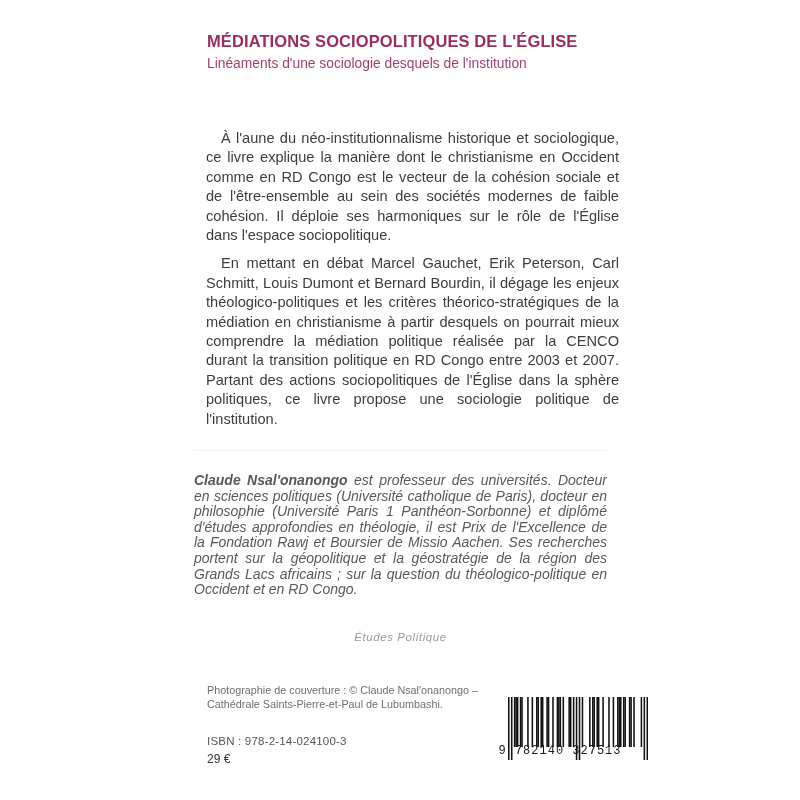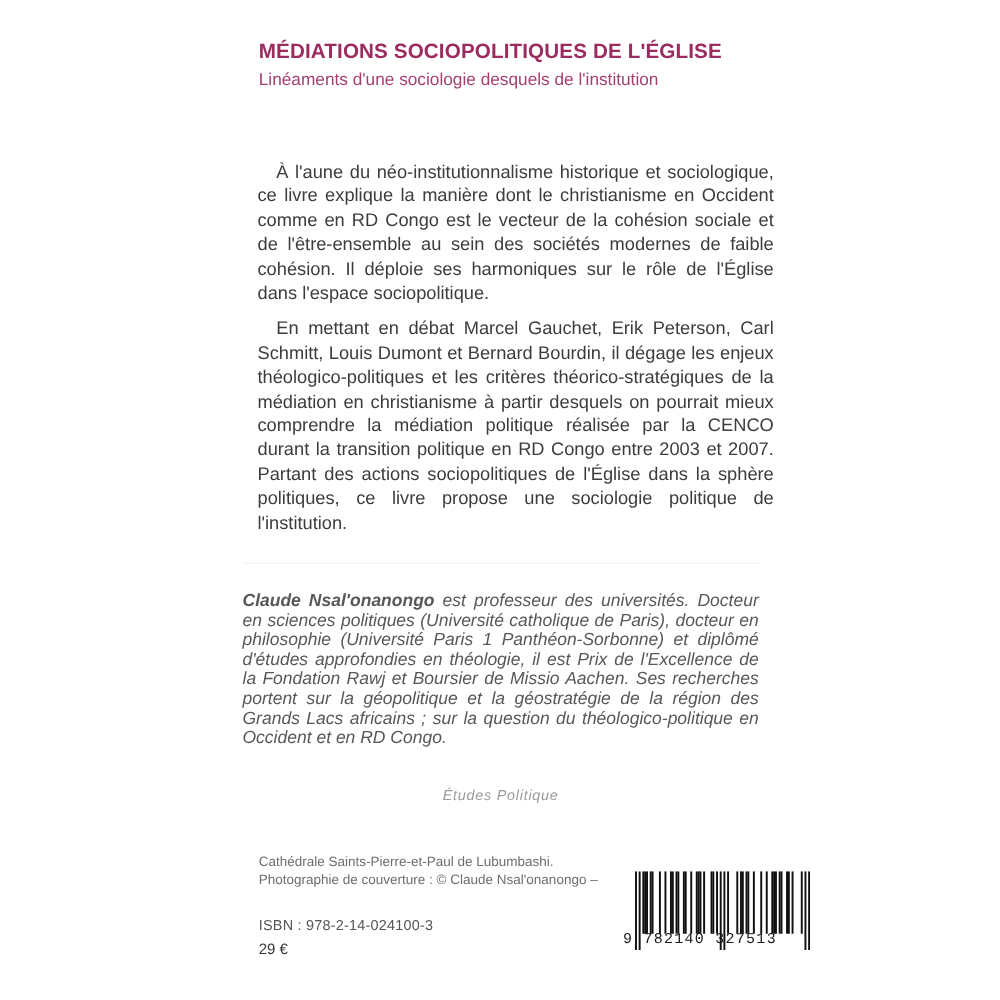--- a/index.html
+++ b/index.html
@@ -87,22 +87,22 @@
 
   <div class="bio-rule"></div>
 
   <p class="author-bio"><span class="author-name">Claude Nsal'onanongo</span><span> est professeur des universités. Docteur en sciences politiques (Université catholique de Paris), docteur en philosophie (Université Paris 1 Panthéon-Sorbonne) et diplômé d'études approfondies en théologie, il est Prix de l'Excellence de la Fondation Rawj et Boursier de Missio Aachen. Ses recherches portent sur la géopolitique et la géostratégie de la région des Grands Lacs africains ; sur la question du théologico-politique en Occident et en RD Congo.</span></p>
 
   <div class="collection-block">
     <p class="collection-series">Études Politique</p>
   </div>
 
   <div class="photo-credit">
+    <div>Photographie de couverture : © Claude Nsal'onanongo –</div>
     <div>Cathédrale Saints-Pierre-et-Paul de Lubumbashi.</div>
-    <div>Photographie de couverture : © Claude Nsal'onanongo –</div>
   </div>
 
   <div class="footer-left">
     <p class="isbn">ISBN : 978-2-14-024100-3</p>
     <p class="price">29 €</p>
   </div>
 
   <div class="barcode">
     <svg viewBox="0 0 95 63" preserveAspectRatio="none" xmlns="http://www.w3.org/2000/svg">
         <rect x="0" y="0" width="1.05" height="63"></rect>

